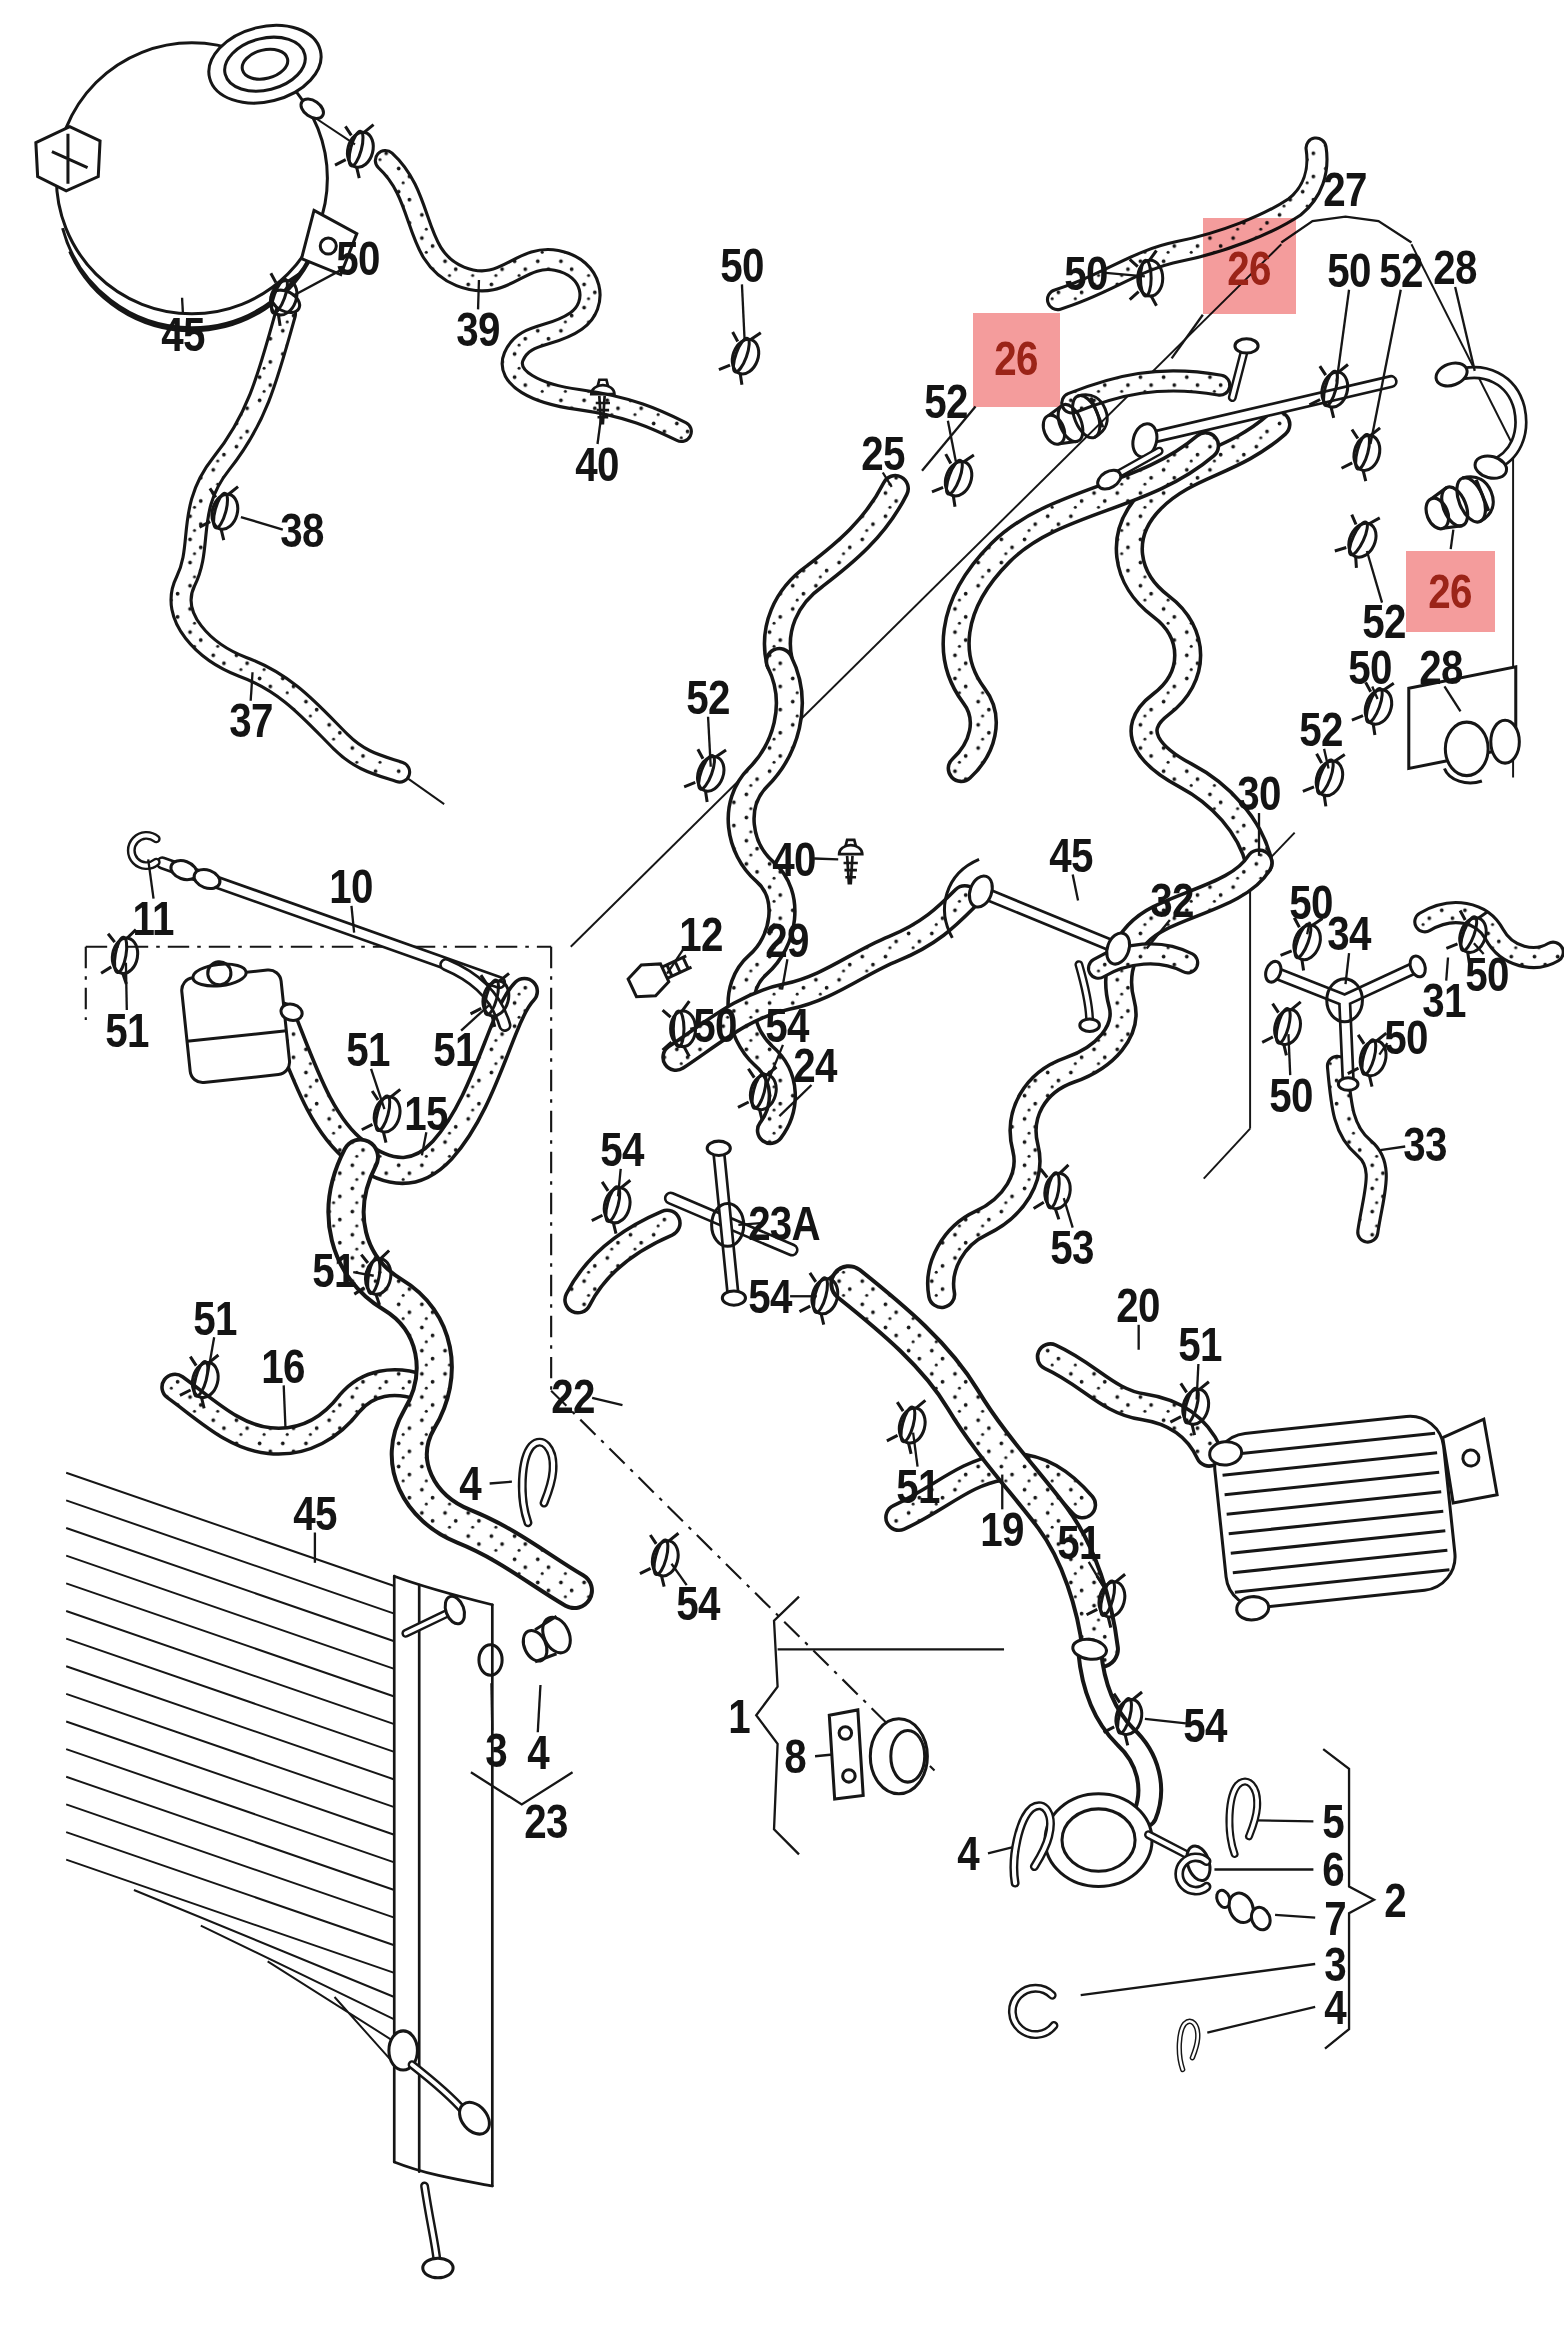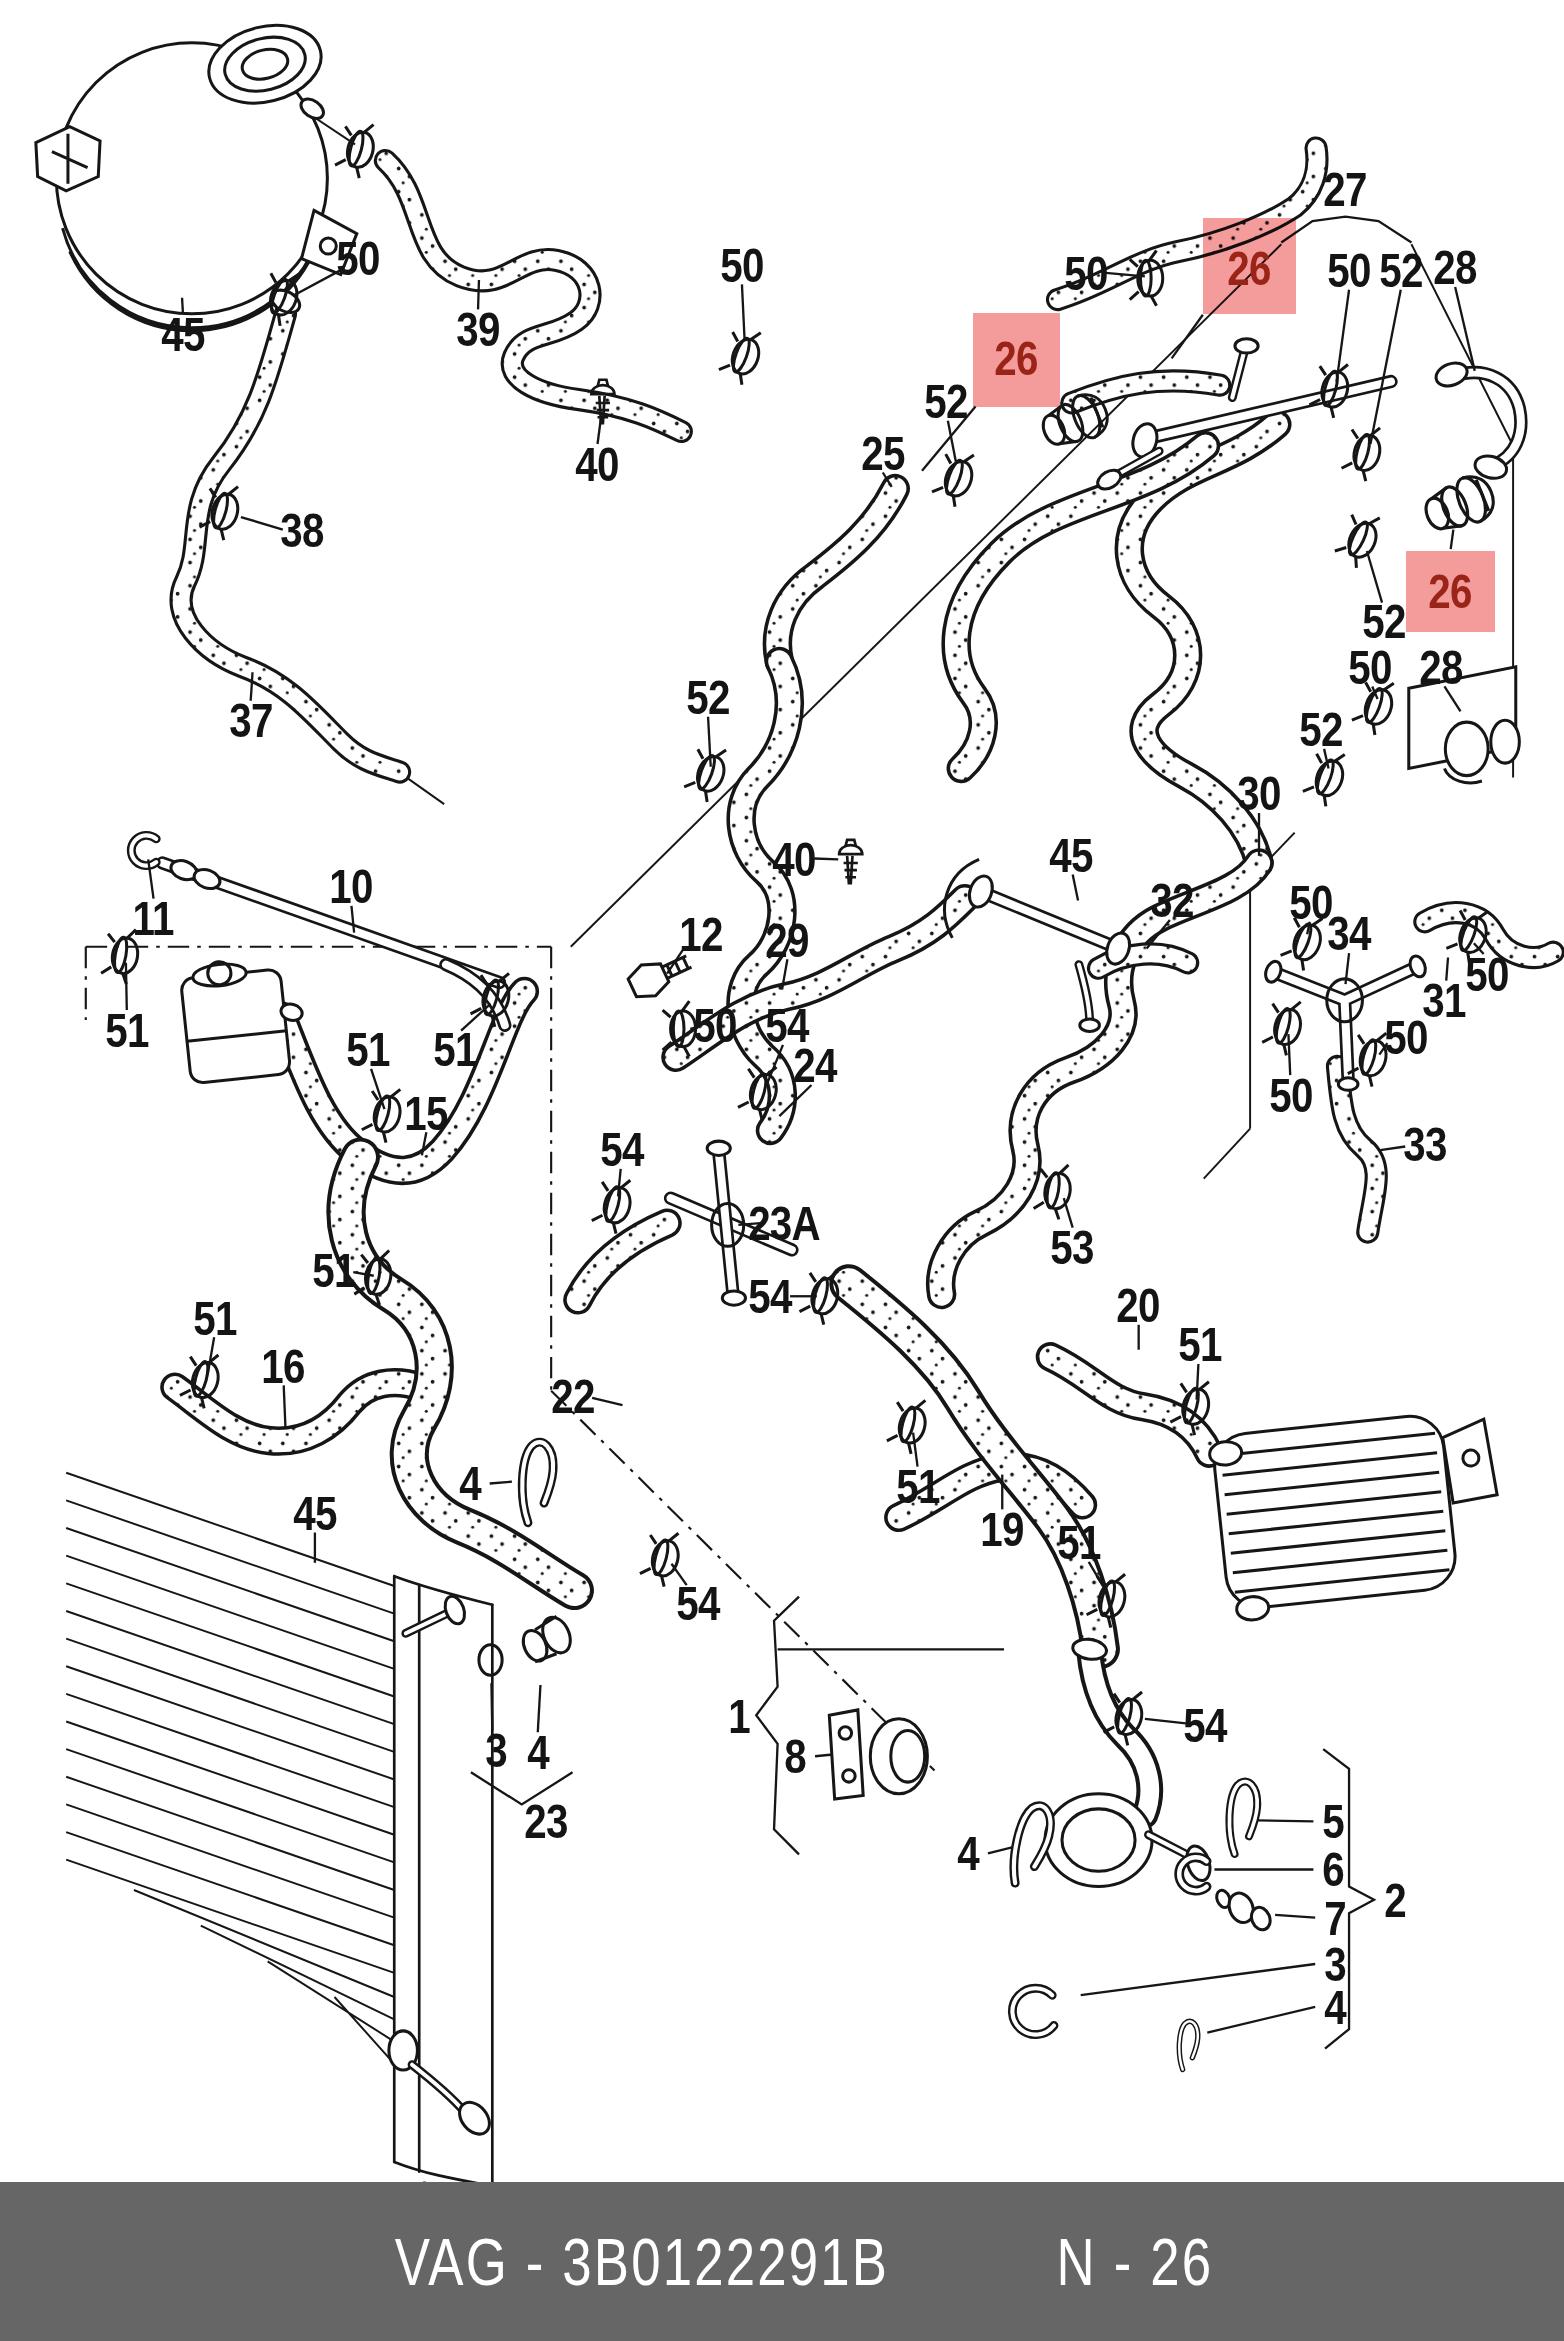--- a/index.html
+++ b/index.html
@@ -563,19 +563,15 @@
       <div class="callout" style="left: 1205px; top: 1725px;">54</div>
       <div class="callout" style="left: 968px; top: 1853px;">4</div>
       <div class="callout" style="left: 1333px; top: 1821px;">5</div>
       <div class="callout" style="left: 1333px; top: 1869px;">6</div>
       <div class="callout" style="left: 1395px; top: 1900px;">2</div>
       <div class="callout" style="left: 1335px; top: 1918px;">7</div>
       <div class="callout" style="left: 1335px; top: 1964px;">3</div>
       <div class="callout" style="left: 1335px; top: 2007px;">4</div>
     </div>
 
-<footer class="footer">
-  <span>VAG - 3B0122291B</span>
-  <span>N - 26</span>
-</footer>
 
 </div>
 
 
 </body></html>

